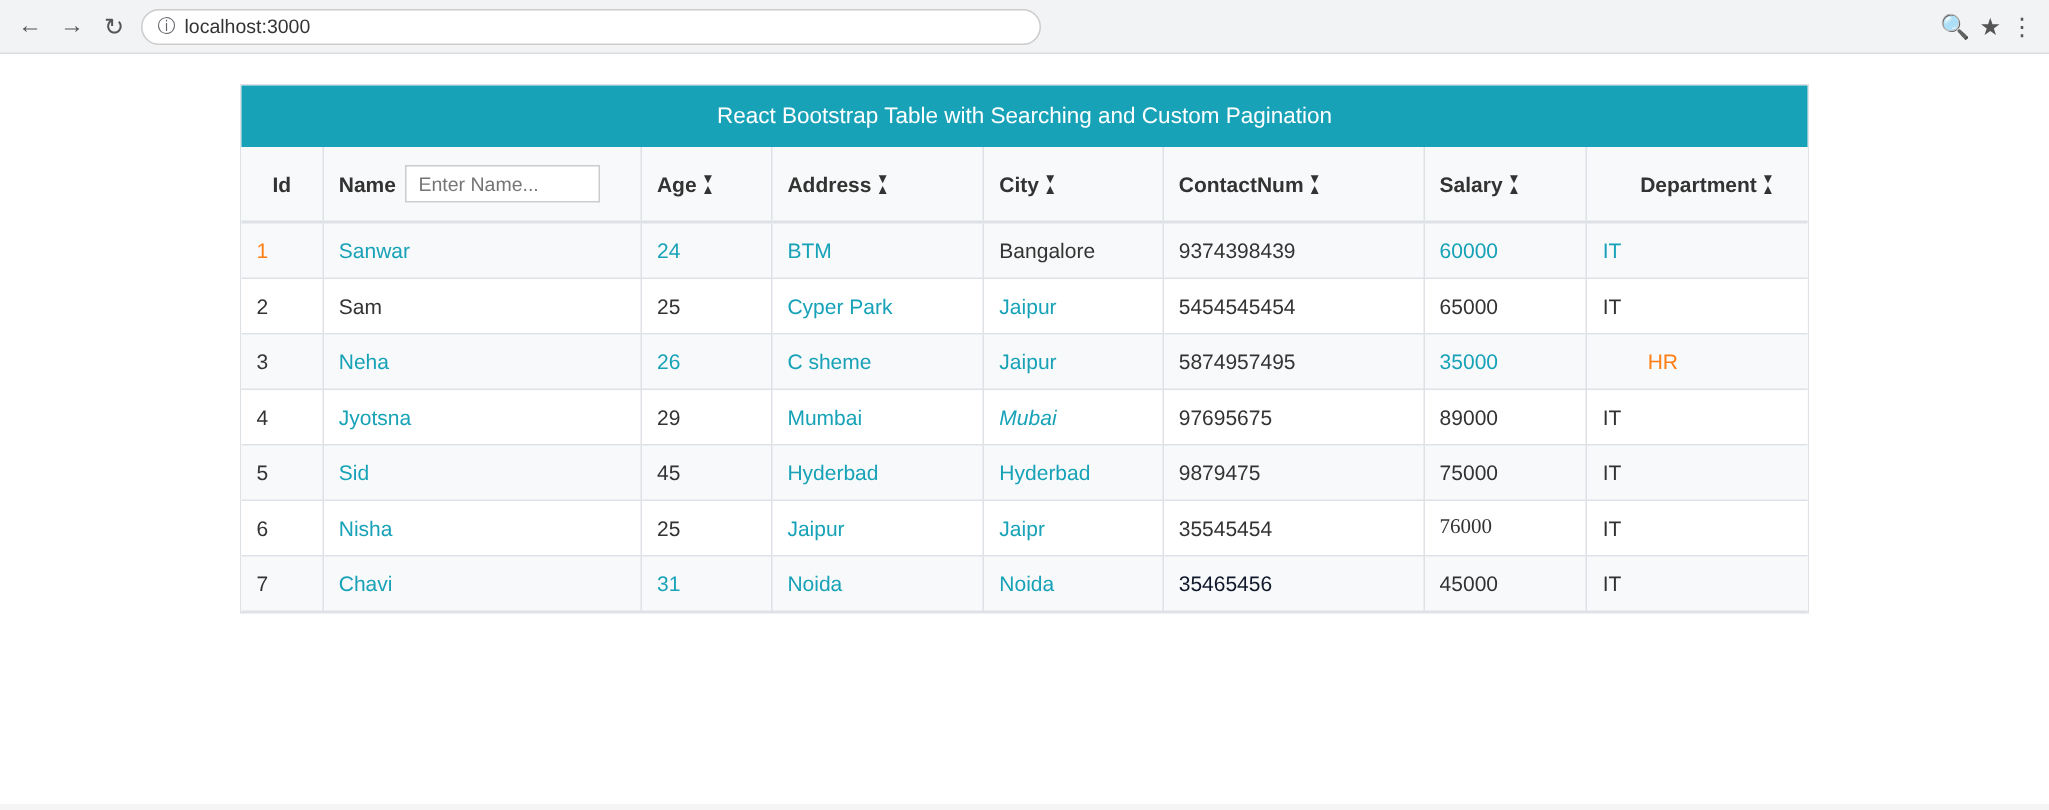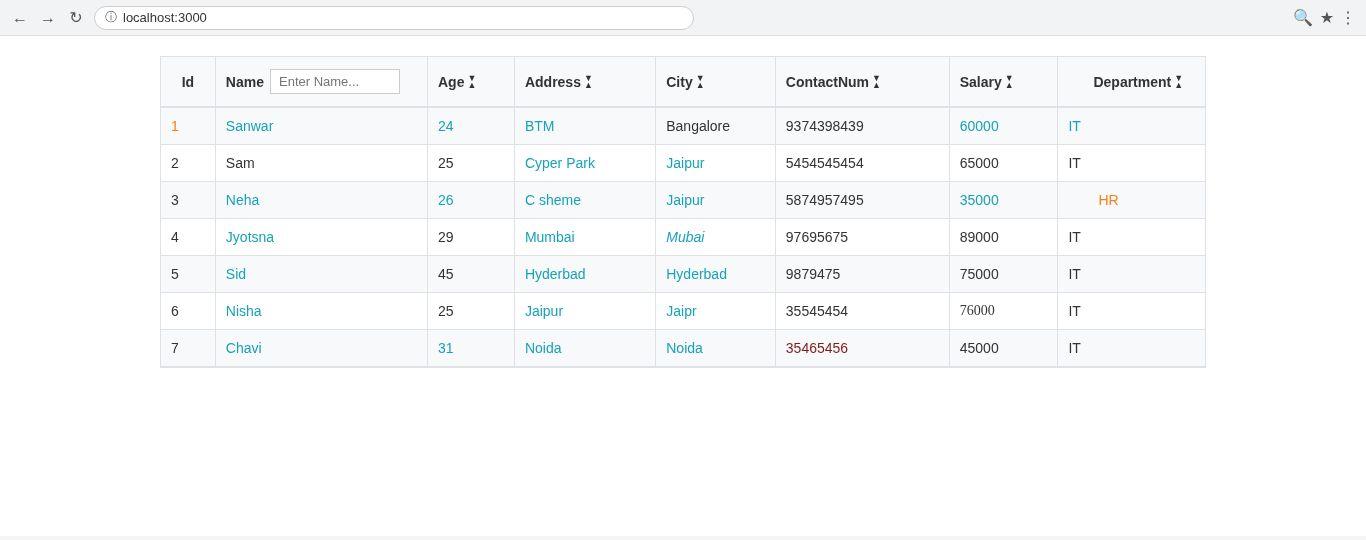--- a/index.html
+++ b/index.html
@@ -173,20 +173,21 @@
   </div>
   <div class="browser-actions">
     <span style="cursor:pointer; font-size:16px;">🔍</span>
     <span style="cursor:pointer; font-size:16px;">★</span>
     <span style="cursor:pointer; font-size:16px;">⋮</span>
   </div>
 </div>
 
 <div class="page-content">
   <div class="table-container">
+    <div class="table-title">React Bootstrap Table with Searching and Custom Pagination</div>
     <table>
       <thead>
         <tr>
           <th class="id-col">
             <span>Id</span>
           </th>
           <th class="name-col">
             <div class="name-th">
               <span>Name</span>
               <input class="name-input" type="text" placeholder="Enter Name..." style="">
@@ -308,20 +309,20 @@
             <td style="color: rgb(51, 51, 51);">35545454</td>
             <td style="color: rgb(51, 51, 51); font-family: Liberation Serif, serif;">76000</td>
             <td style="color: rgb(51, 51, 51);">IT</td>
           </tr>
           <tr>
             <td style="color: rgb(51, 51, 51);">7</td>
             <td style="color: rgb(23, 162, 184);">Chavi</td>
             <td style="color: rgb(23, 162, 184);">31</td>
             <td style="color: rgb(23, 162, 184);">Noida</td>
             <td style="color: rgb(23, 162, 184);">Noida</td>
-            <td style="color: #7f1d1d;">35465456</td>
+            <td style="color: #0f172a;">35465456</td>
             <td style="color: rgb(51, 51, 51);">45000</td>
             <td style="color: rgb(51, 51, 51);">IT</td>
           </tr>
         </tbody>
     </table>
   </div>
 </div>
 
 </body></html>

